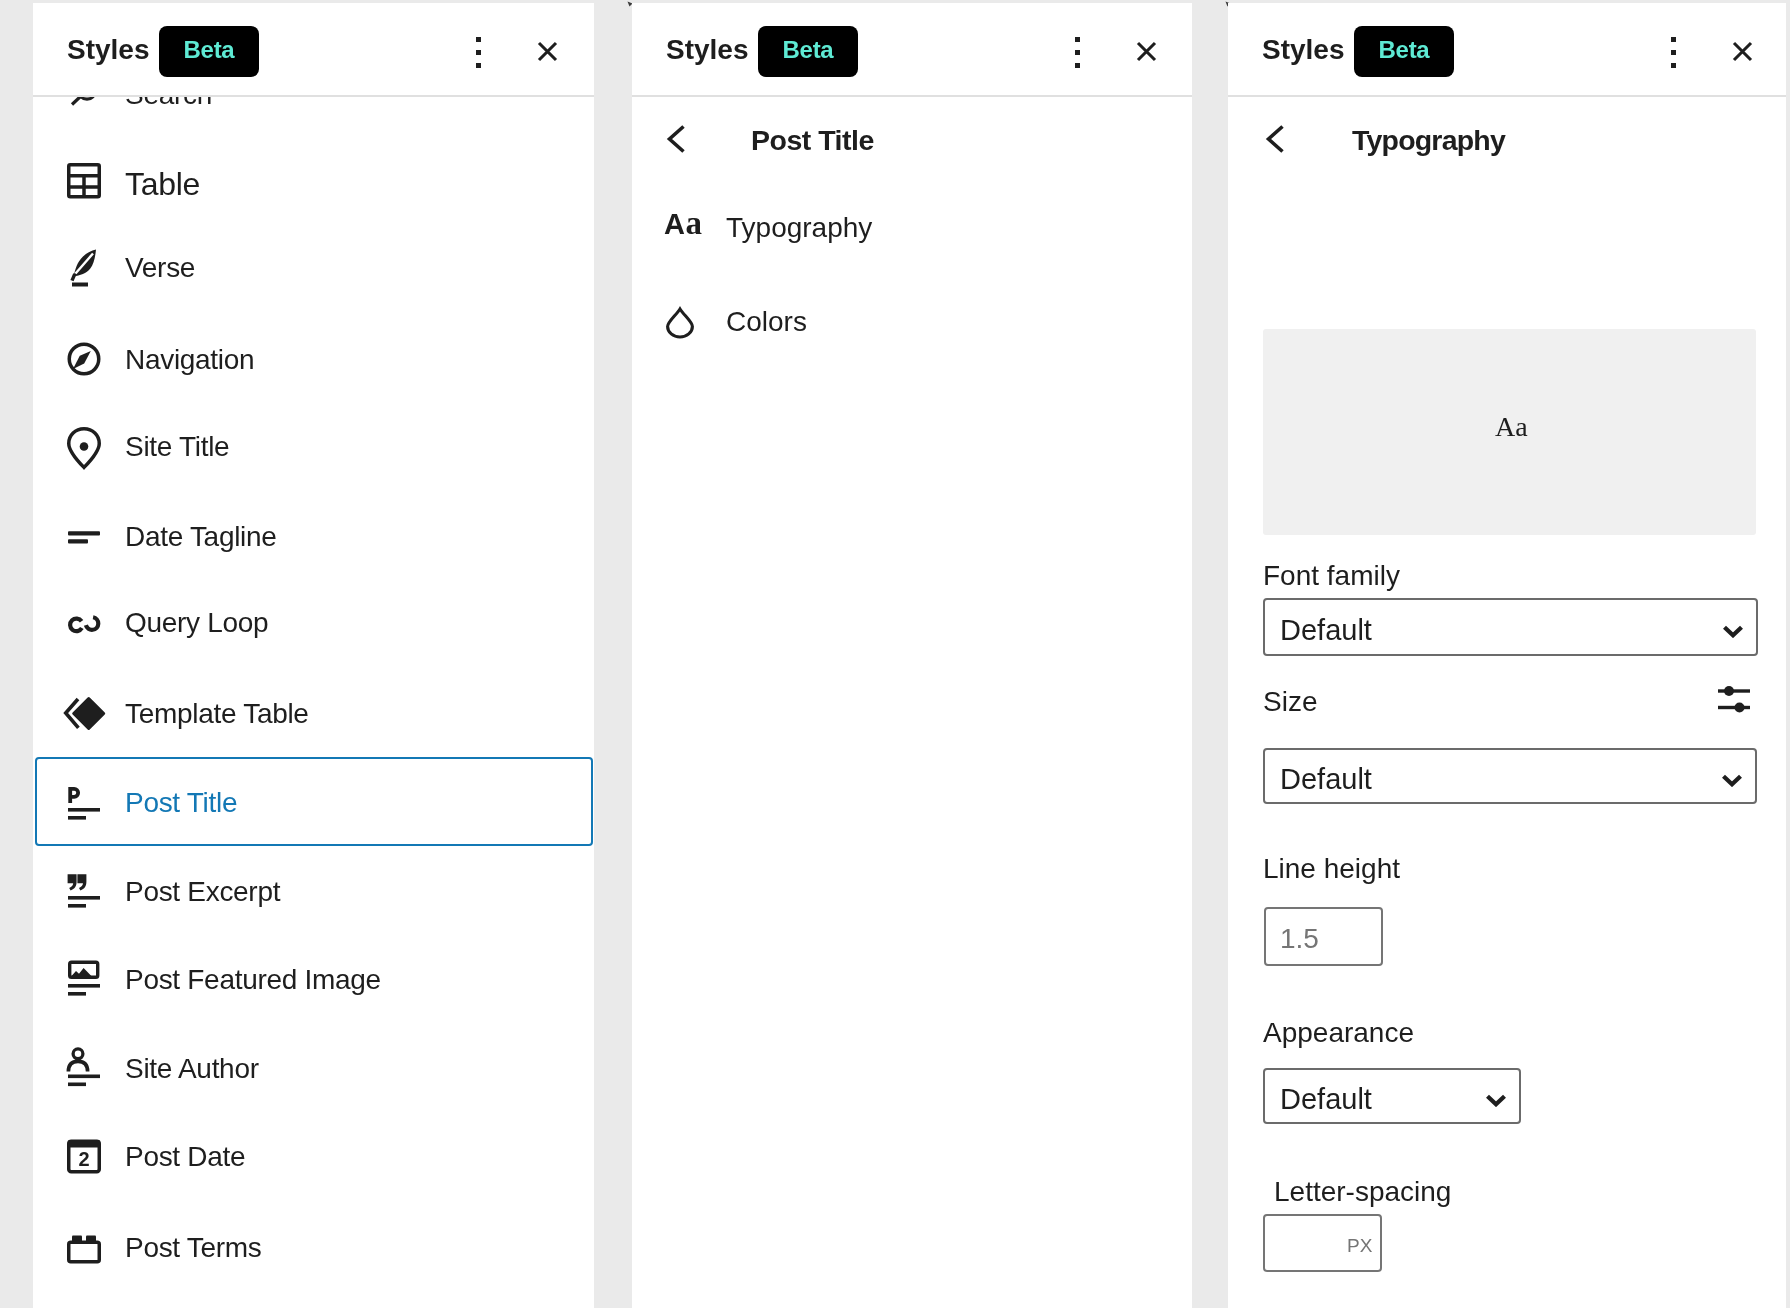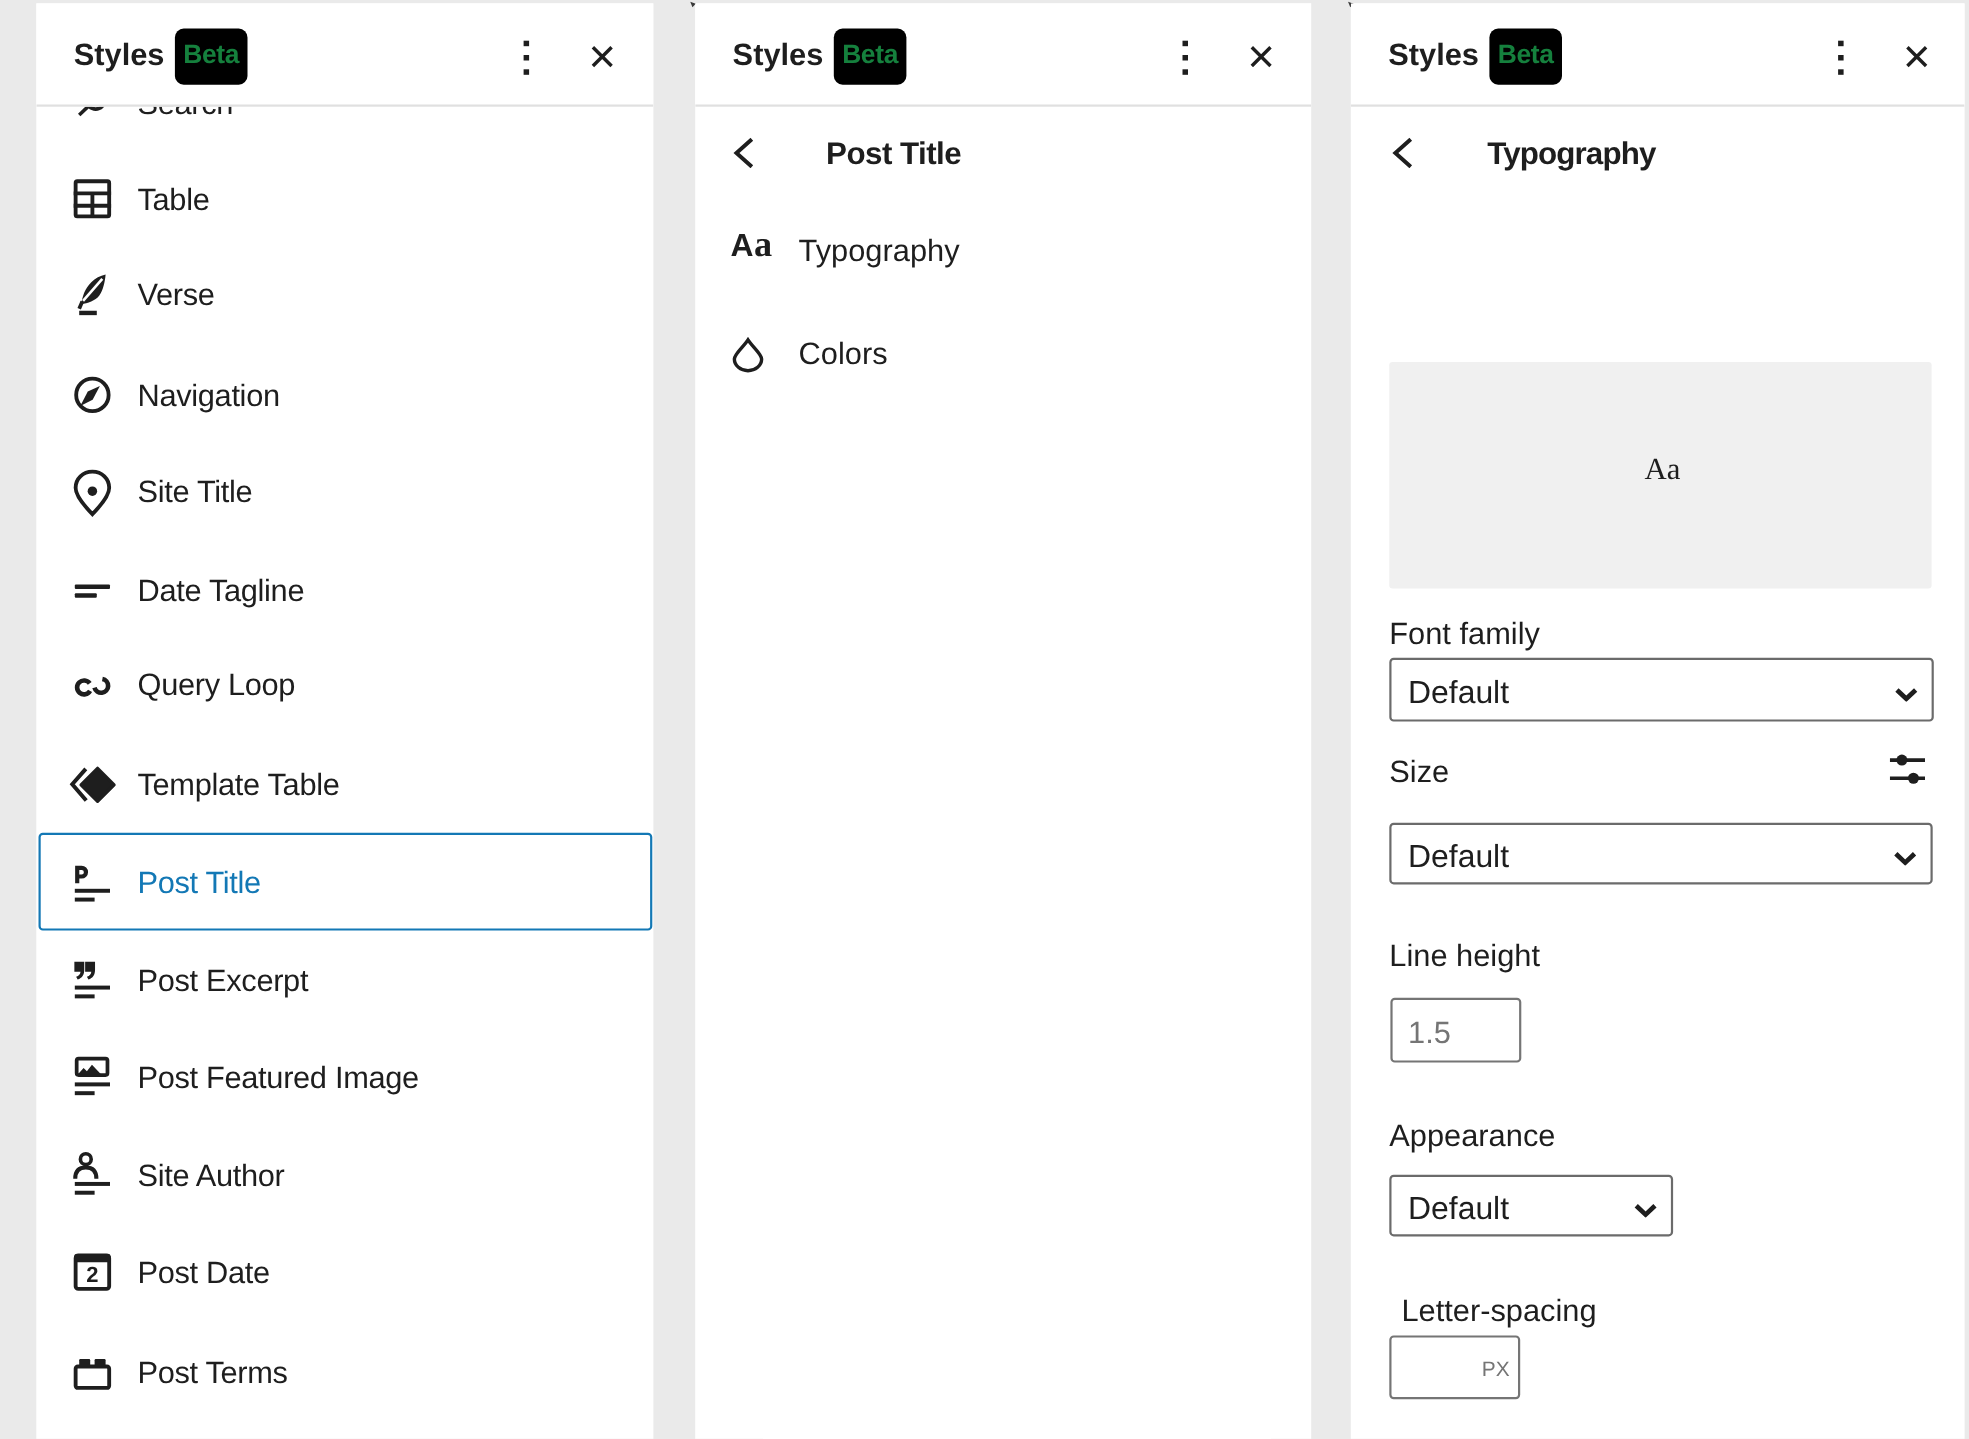--- a/index.html
+++ b/index.html
@@ -1,20 +1,20 @@
 <!DOCTYPE html>
 <html><head><meta charset="utf-8">
 <style>
 html,body{margin:0;padding:0}
 body{width:1790px;height:1308px;background:#eaeaea;font-family:"Liberation Sans",sans-serif;color:#1e1e1e;position:relative;overflow:hidden}
 .panel{position:absolute;top:3px;bottom:0;background:#fff;overflow:hidden}
 .hdr{position:absolute;left:0;right:0;top:0;height:92px;background:#fff;border-bottom:2px solid #e0e0e0;z-index:5}
 .t{position:absolute;line-height:1;white-space:nowrap}
 .b{font-weight:700}
-.beta{position:absolute;left:126px;top:23px;width:66px;height:51px;background:#000;border-radius:8px;color:#15803d;display:flex;align-items:center;justify-content:center;font-size:24px;font-weight:700;letter-spacing:-0.3px}
+.beta{position:absolute;left:126px;top:23px;width:100px;height:51px;background:#000;border-radius:8px;color:#5eead4;display:flex;align-items:center;justify-content:center;font-size:24px;font-weight:700;letter-spacing:-0.3px}
 .ic{position:absolute}
 .sel{position:absolute;border:2px solid #6b6b6b;border-radius:4px;background:#fff;box-sizing:border-box}
 .inp{position:absolute;border:2px solid #757575;border-radius:4px;background:#fff;box-sizing:border-box}
 .gray{color:#757575}
 .blue{color:#1378b5}
 </style></head>
 <body>
 <div class="panel" style="left:33px;width:561px">
 <div class="hdr">
 <span class="t b" style="left:34px;top:33.2px;font-size:28px">Styles</span>
@@ -32,21 +32,21 @@
         <circle cx="27" cy="21" r="8.2" stroke="#1e1e1e" stroke-width="3.2"></circle>
         <path d="M20.5 26.5 L12 34.5" stroke="#1e1e1e" stroke-width="3.2"></path>
       </svg></div>
 <span class="t" style="left:92px;top:77.8px;font-size:28px;letter-spacing:-0.3px">Search</span>
 <div class="ic" style="left:27px;top:154px"><svg width="48" height="48" viewBox="0 0 48 48" fill="none">
         <rect x="8.75" y="7.75" width="30.5" height="32" rx="1.5" stroke="#1e1e1e" stroke-width="3.5"></rect>
         <path d="M7 18.75 H41" stroke="#1e1e1e" stroke-width="3.5"></path>
         <path d="M7 30 H41" stroke="#1e1e1e" stroke-width="3.5"></path>
         <path d="M24 18.75 V41" stroke="#1e1e1e" stroke-width="3.5"></path>
       </svg></div>
-<span class="t" style="left:92px;top:164.5px;font-size:28px;letter-spacing:-0.3px">Table</span>
+<span class="t" style="left:92px;top:164.5px;font-size:32px;letter-spacing:-0.3px">Table</span>
 <div class="ic" style="left:27px;top:240.5px"><svg width="48" height="48" viewBox="0 0 48 48" fill="none">
         <path d="M36 5.5 C31 6.6 26.6 9 23 12.5 C17 18.3 15.5 24.5 13.6 32.4 C20 31.6 26.5 29.5 30.3 24.6 C33.6 20.3 35.4 12.5 36 5.5 Z" fill="#1e1e1e"></path>
         <path d="M33 9.5 L15.5 29.5" stroke="#fff" stroke-width="2.4"></path>
         <path d="M14.8 30 L12 36.6" stroke="#1e1e1e" stroke-width="3.4"></path>
         <rect x="12" y="38.5" width="16" height="4" fill="#1e1e1e"></rect>
       </svg></div>
 <span class="t" style="left:92px;top:251.0px;font-size:28px;letter-spacing:-0.3px">Verse</span>
 <div class="ic" style="left:27px;top:332px"><svg width="48" height="48" viewBox="0 0 48 48" fill="none">
         <circle cx="24" cy="24" r="14.75" stroke="#1e1e1e" stroke-width="3.5"></circle>
         <path d="M30.8 16 L19.8 20.8 L13 34 L24.2 28.4 Z" fill="#1e1e1e"></path>

